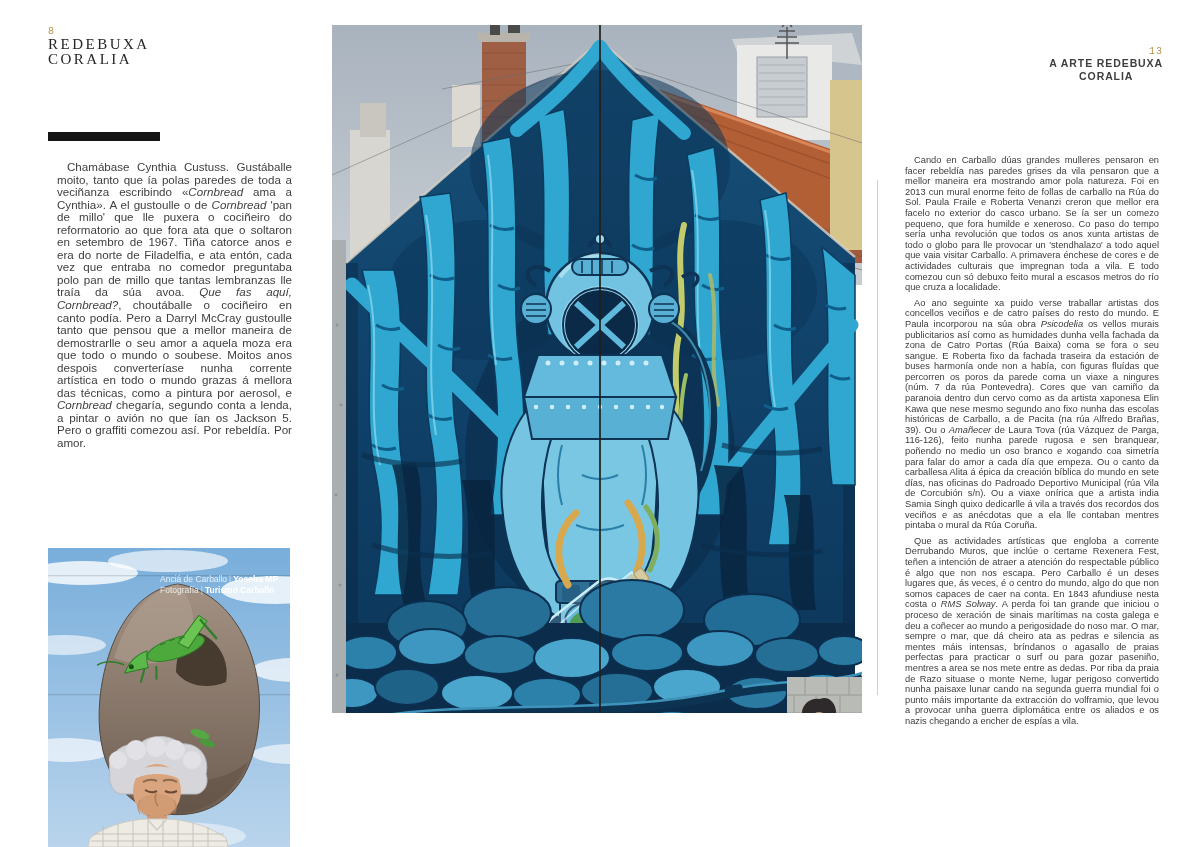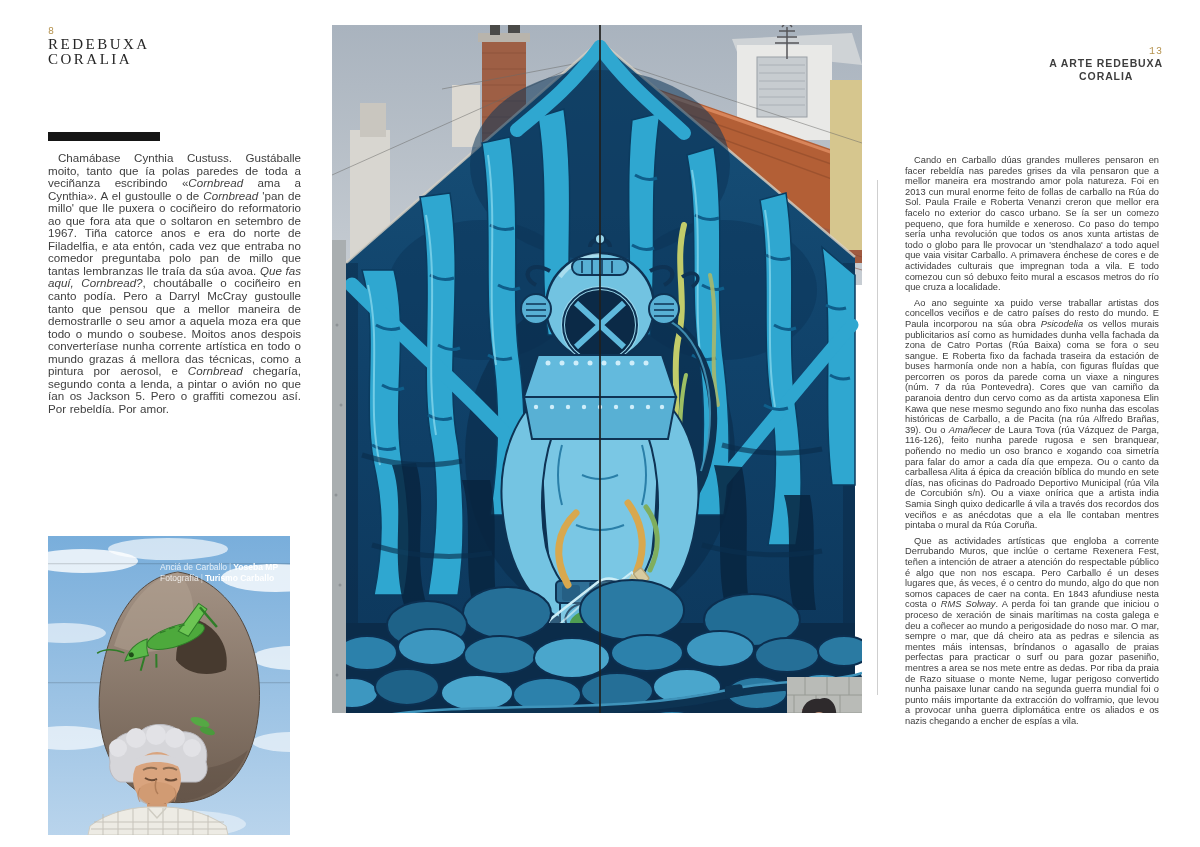--- a/index.html
+++ b/index.html
@@ -15,21 +15,21 @@
   .pagenum{font-family:"Liberation Mono",monospace;font-size:10px;letter-spacing:1px;color:#b5924e;}
   .mag-title{font-family:"Liberation Serif","DejaVu Serif",serif;font-size:15px;line-height:15px;letter-spacing:2.5px;color:#262626;}
   .section-title{font-size:10.5px;line-height:13px;font-weight:bold;letter-spacing:.9px;color:#3e3e3e;text-align:center;}
 
   
   .black-bar{background:#151515;}
   .left-article{
     width:253px;text-align:justify;font-size:11.6px;line-height:12.55px;
     color:#3e3e3e;word-spacing:.4px;
   }
-  .left-article p{margin:0;text-indent:10px;}
+  .left-article p{margin:9px;text-indent:10px;}
   .right-article{
     width:258px;text-align:justify;font-size:9.3px;line-height:10.6px;color:#3c3c3c;
   }
   .right-article p{margin:0 4px 5px 0;text-indent:9px;}
   em{font-style:italic;}
 
   
   .photo-cap{font-size:8.5px;line-height:11px;color:#ffffff;white-space:nowrap;}
   .cap-label{font-weight:400;opacity:.8;}
   .cap-sep{opacity:.55;padding:0 2px;}
@@ -57,21 +57,21 @@
   <div class="pagenum">13</div>
   <div class="section-title">A ARTE REDEBUXA</div>
   <div class="section-title">CORALIA</div>
 </div>
 
 <div class="abs black-bar" style="left:48px;top:132px;width:112px;height:9px;"></div>
 <div class="abs left-article" style="left:48px;top:152px;">
   <p>Chamábase Cynthia Custuss. Gustáballe moito, tanto que ía polas paredes de toda a veciñanza escribindo «<em>Cornbread</em> ama a Cynthia». A el gustoulle o de <em>Cornbread</em> 'pan de millo' que lle puxera o cociñeiro do reformatorio ao que fora ata que o soltaron en setembro de 1967. Tiña catorce anos e era do norte de Filadelfia, e ata entón, cada vez que entraba no comedor preguntaba polo pan de millo que tantas lembranzas lle traía da súa avoa. <em>Que fas aquí, Cornbread?</em>, choutáballe o cociñeiro en canto podía. Pero a Darryl McCray gustoulle tanto que pensou que a mellor maneira de demostrarlle o seu amor a aquela moza era que todo o mundo o soubese. Moitos anos despois converteríase nunha corrente artística en todo o mundo grazas á mellora das técnicas, como a pintura por aerosol, e <em>Cornbread</em> chegaría, segundo conta a lenda, a pintar o avión no que ían os Jackson 5. Pero o graffiti comezou así. Por rebeldía. Por amor.</p>
 </div>
 
-<div class="abs photo-frame" style="left:48px;top:536px;width:242px;height:299px;">
+<div class="abs photo-frame" style="left:48px;top:548px;width:242px;height:299px;">
   <svg width="262" height="299" viewBox="0 0 262 299">
     <defs>
       <linearGradient id="skyL" x1="0" y1="0" x2="0" y2="1">
         <stop offset="0" stop-color="#79aedb"></stop>
           <stop offset="1" stop-color="#b9d4ec"></stop>
       </linearGradient>
       <linearGradient id="rockG" x1="0" y1="0" x2="0" y2="1">
         <stop offset="0" stop-color="#a39284"></stop>
           <stop offset="1" stop-color="#6e5e51"></stop>
       </linearGradient>

